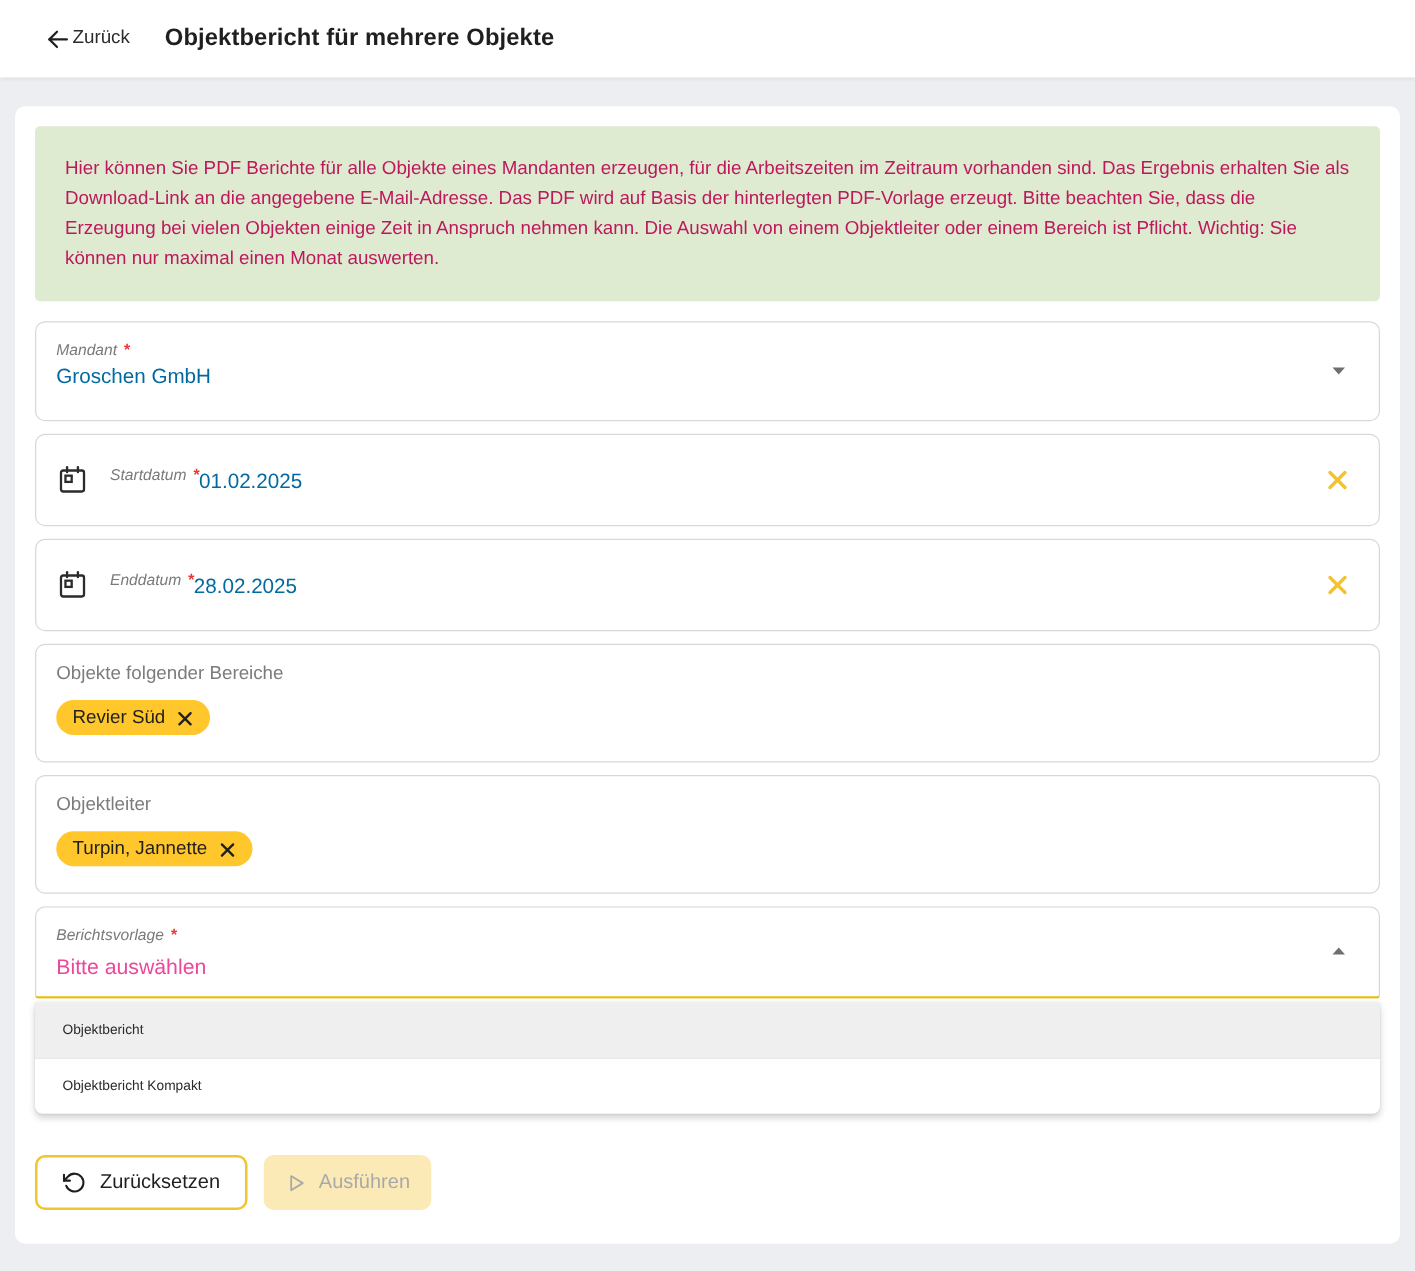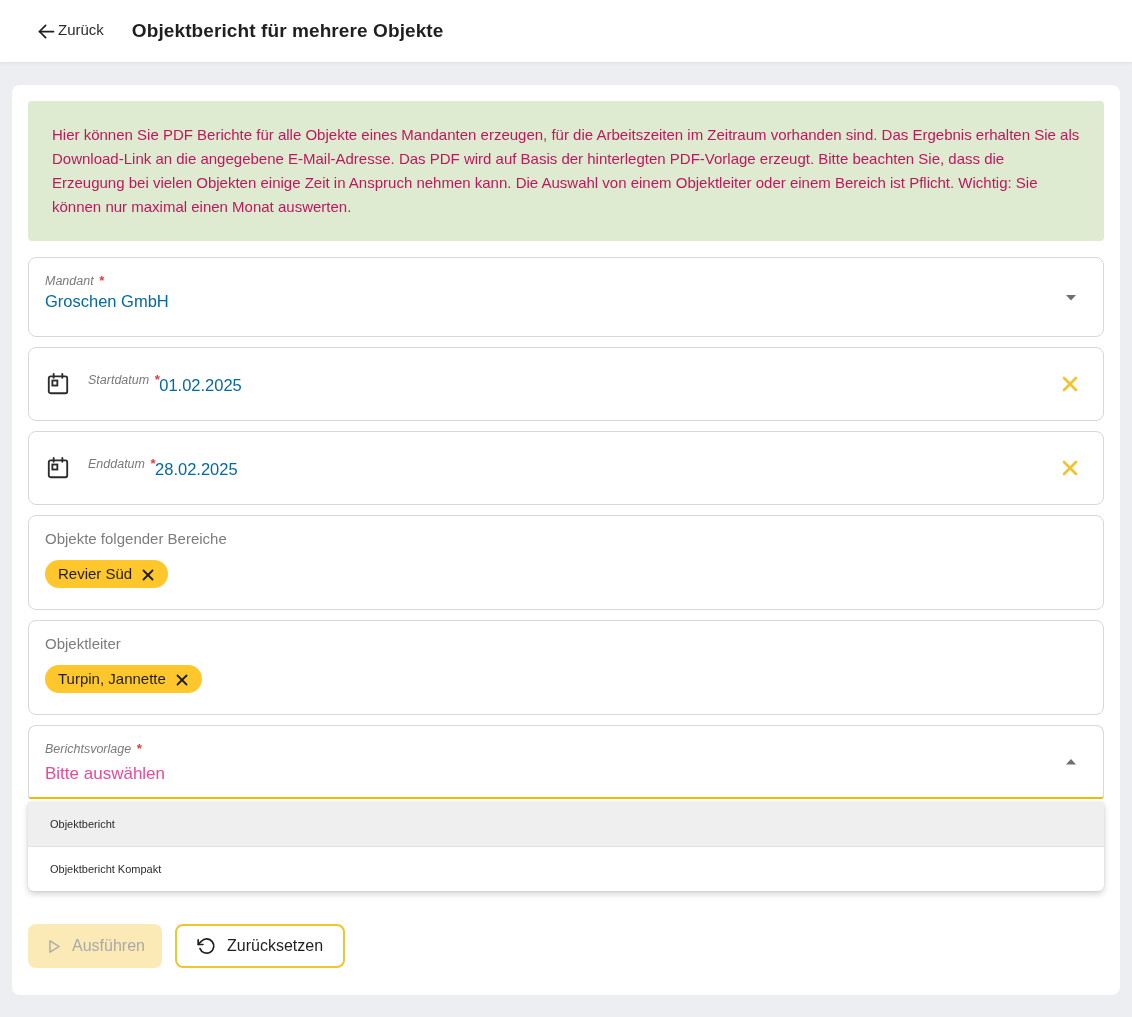--- a/index.html
+++ b/index.html
@@ -240,32 +240,32 @@
     </span>
   </div>
 
   <div class="dropdown">
     <div class="option highlighted">Objektbericht</div>
     <div class="option-divider"></div>
     <div class="option">Objektbericht Kompakt</div>
   </div>
 
   <div class="actions">
-    <button class="btn btn-run" disabled="">
-      <span style="display:flex;">
-        <svg width="17" height="17" viewBox="0 0 24 24" fill="none" stroke="#A9A9A9" stroke-width="2" stroke-linejoin="round">
-          <polygon points="7,4 20,12 7,20"></polygon>
-        </svg>
-      </span>
-      <span>Ausführen</span>
-    </button>
     <button class="btn btn-reset">
       <span style="display:flex;">
         <svg width="19" height="19" viewBox="0 0 24 24" fill="none" stroke="#1f1f1f" stroke-width="2.1" stroke-linecap="round" stroke-linejoin="round">
           <polyline points="1.5 3.5 1.5 9.5 7.5 9.5"></polyline>
           <path d="M3.8 14.7a9 9 0 1 0 1.8-9.4L1.5 9.5"></path>
         </svg>
       </span>
       <span>Zurücksetzen</span>
     </button>
+    <button class="btn btn-run" disabled="">
+      <span style="display:flex;">
+        <svg width="17" height="17" viewBox="0 0 24 24" fill="none" stroke="#A9A9A9" stroke-width="2" stroke-linejoin="round">
+          <polygon points="7,4 20,12 7,20"></polygon>
+        </svg>
+      </span>
+      <span>Ausführen</span>
+    </button>
   </div>
 
 </div>
 
 </body></html>

